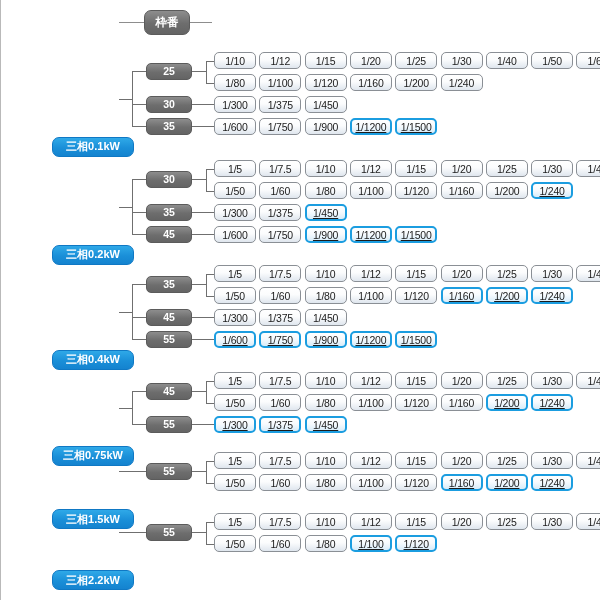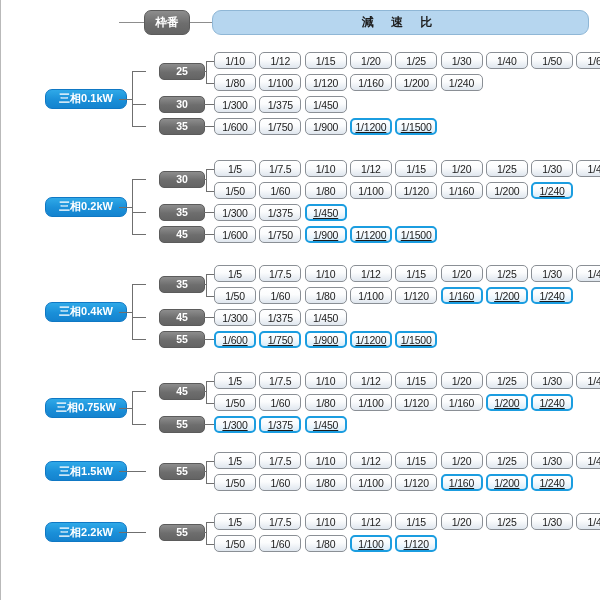--- a/index.html
+++ b/index.html
@@ -63,34 +63,34 @@
   
   .group{position:absolute;left:0;width:600px;}
   .cap-box{
     position:absolute;
     width:82px;height:20px;
     background:linear-gradient(180deg,#2fa9e8 0%,#1a8fd8 55%,#1483cf 100%);
     border:1px solid #0f78c4;
     border-radius:7px;
     color:#ffffff;font-size:11px;font-weight:bold;
     display:flex;align-items:center;justify-content:center;
-    left:44px;
+    left:51px;
     box-sizing:border-box;
     white-space:nowrap;
+    margin-top:48px;
   }
   .frame-box{
     position:absolute;
     left:145px;width:46px;height:17px;
     background:linear-gradient(180deg,#8d8d8d 0%,#6d6d6d 55%,#646464 100%);
     border:1px solid #5b5b5b;
     border-radius:5px;
     color:#ffffff;font-size:10.5px;font-weight:bold;
     display:flex;align-items:center;justify-content:center;
     box-sizing:border-box;
-    margin-left:13px;
   }
 
   
   .ln{position:absolute;background:#6f6f6f;}
   .ln-h{height:1px;}
   .ln-v{width:1px;}
 
   
   .ratio-row{position:absolute;left:213px;height:17px;}
   .rbox{
@@ -131,21 +131,20 @@
 </style>
 </head>
 <body>
 
 <div id="page">
 
   <div class="header-row">
     <div class="head-link hl1"></div>
     <div class="frame-head">枠番</div>
     <div class="head-link hl2"></div>
-    <div class="ratio-head">減 速 比</div>
   </div>
 
   <div id="groups-host">
       <div class="group" style="top: 0px;">
         <div class="frame-box" style="top: 62.5px;">25</div>
         <div class="ln ln-h" style="left: 191px; top: 71px; width: 14px;"></div>
         <div class="ln ln-v" style="left: 205px; top: 60.5px; height: 22px;"></div>
         <div class="ln ln-h" style="left: 205px; top: 60.5px; width: 8px;"></div>
         <div class="ln ln-h" style="left: 205px; top: 82.5px; width: 8px;"></div>
         <div class="ratio-row" style="top: 52px; width: 407.7px;">

